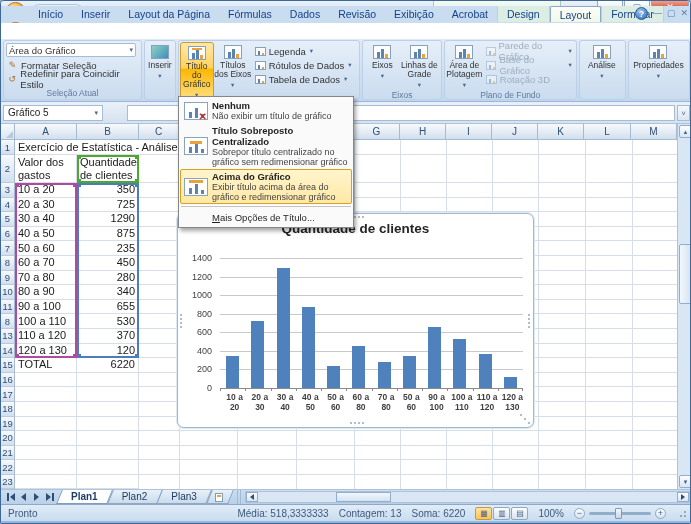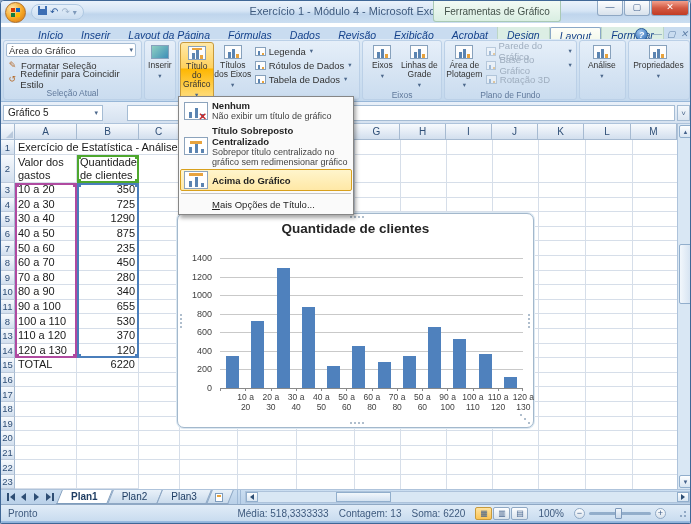--- a/index.html
+++ b/index.html
@@ -29,21 +29,21 @@
   .qsep{ font-size:8px; color:#7E99BA; }
   .wtitle{ position:absolute; left:0; right:0; top:4px; text-align:center; font-size:11px; color:#3E5A7E; }
   .ctxhdr{ position:absolute; left:432px; top:0; width:128px; height:21px; line-height:21px; text-align:center;
     font-size:10px; color:#44524B;
     background:linear-gradient(#F2FAF4,#D9EEE2); border:1px solid #A9C9B4; border-top:none; border-radius:0 0 3px 3px; }
   .winbtns{ position:absolute; right:3px; top:0; display:flex; }
   .wbtn{ width:26px; height:15px; margin-left:1px; border:1px solid #8FA8C4; border-radius:0 0 3px 3px; border-top:none;
     background:linear-gradient(#FDFEFF,#D8E2EC); font-size:9px; color:#44628C; text-align:center; line-height:13px; }
   .wbtn.close{ background:linear-gradient(#F2A08C,#D35A43 50%,#C13B24); color:#fff; width:38px; }
   
-  .tabrow{ position:absolute; left:0; top:26px; width:691px; height:16px; background:#C9DCF0;font-style:italic; }
+  .tabrow{ position:absolute; left:0; top:5px; width:691px; height:16px; background:#C9DCF0; }
   .rtabs{ position:absolute; left:28px; top:0; display:flex; height:16px; }
   .rtab{ padding:0 9px; font-size:10.5px; line-height:16px; color:#15428B; }
   .rtab.ctx{ background:#DCEEE4; border-left:1px solid #BCD6C6; border-right:1px solid #BCD6C6; }
   .rtab.active{ background:linear-gradient(#FDFEF8,#F1F7E8); border:1px solid #8AA8C7; border-bottom:none;
     border-radius:2px 2px 0 0; font-weight:normal; }
   .tr-right{ position:absolute; right:4px; top:1px; display:flex; align-items:center; gap:5px; }
   .helpbtn{ width:13px; height:13px; border-radius:50%; background:radial-gradient(circle at 35% 30%,#9CC4EE,#2F6CB3);
     color:#fff; font-size:9px; font-weight:bold; text-align:center; line-height:13px; border:1px solid #265A96; }
   .wsbtn{ font-size:9px; color:#5E7FA7; line-height:13px; }
   
@@ -130,21 +130,21 @@
   .chart{ position:absolute; left:176px; top:212px; width:357px; height:215px; z-index:5;
     background:#fff; border:1px solid #A3B8CC; border-radius:7px; box-shadow:0 0 0 1px #DCE8F2; }
   .chart-title{ position:absolute; left:0; right:0; top:7px; text-align:center; font-size:13.5px; font-weight:bold; color:#262626; }
   .ylabels{ position:absolute; left:0; top:0; width:38px; height:215px; }
   .ylab{ position:absolute; right:4px; width:34px; text-align:right; font-size:9px; color:#3F3F3F; }
   .plot-inner{ position:absolute; left:42px; top:44px; width:303px; height:130px; border-left:0; }
   .gline{ position:absolute; left:0; right:0; height:1px; background:#C9C9C9; }
   .gline.axis{ background:#8A8A8A; }
   .bar{ position:absolute; width:13px; }
   .tickm{ position:absolute; top:130px; width:1px; height:3px; background:#8A8A8A; }
-  .xlabels{ position:absolute; left:55px; top:178px; width:303px; height:24px; display:flex; }
+  .xlabels{ position:absolute; left:44px; top:178px; width:303px; height:24px; display:flex;font-weight:bold; }
   .xlab{ width:25.25px; text-align:center; font-size:8.5px; color:#3F3F3F; line-height:10px; }
   .dots-h{ position:absolute; width:2px; height:2px; background:#94A9BD; border-radius:50%;
     box-shadow:4px 0 #94A9BD,8px 0 #94A9BD,12px 0 #94A9BD; }
   .dots-v{ position:absolute; width:2px; height:2px; background:#94A9BD; border-radius:50%;
     box-shadow:0 4px #94A9BD,0 8px #94A9BD,0 12px #94A9BD; }
   .dots-d{ position:absolute; width:2px; height:2px; background:#94A9BD; border-radius:50%;
     box-shadow:-4px -4px #94A9BD,-8px -8px #94A9BD; }
   
   .menu{ position:absolute; left:177px; top:95px; width:176px; z-index:20; background:#FAFAFA;
     border:1px solid #868686; box-shadow:2px 3px 4px rgba(0,0,0,.35); padding:1px; }
@@ -717,20 +717,21 @@
           <div class="mi-icon i-over"></div>
           <div class="mi-tx">
             <div class="mi-title">Título Sobreposto Centralizado</div>
             <div class="mi-desc">Sobrepor título centralizado no gráfico sem redimensionar gráfico</div>
           </div>
         </div>
         <div class="mitem sel">
           <div class="mi-icon i-above"></div>
           <div class="mi-tx">
             <div class="mi-title">Acima do Gráfico</div>
+            <div class="mi-desc">Exibir título acima da área do gráfico e redimensionar gráfico</div>
           </div>
         </div>
       </div>
     <div class="msep"></div>
     <div class="mfooter">
         <span>Mais Opções de Título...</span>
       </div>
   </div>
 
   <div class="tabsbar">

